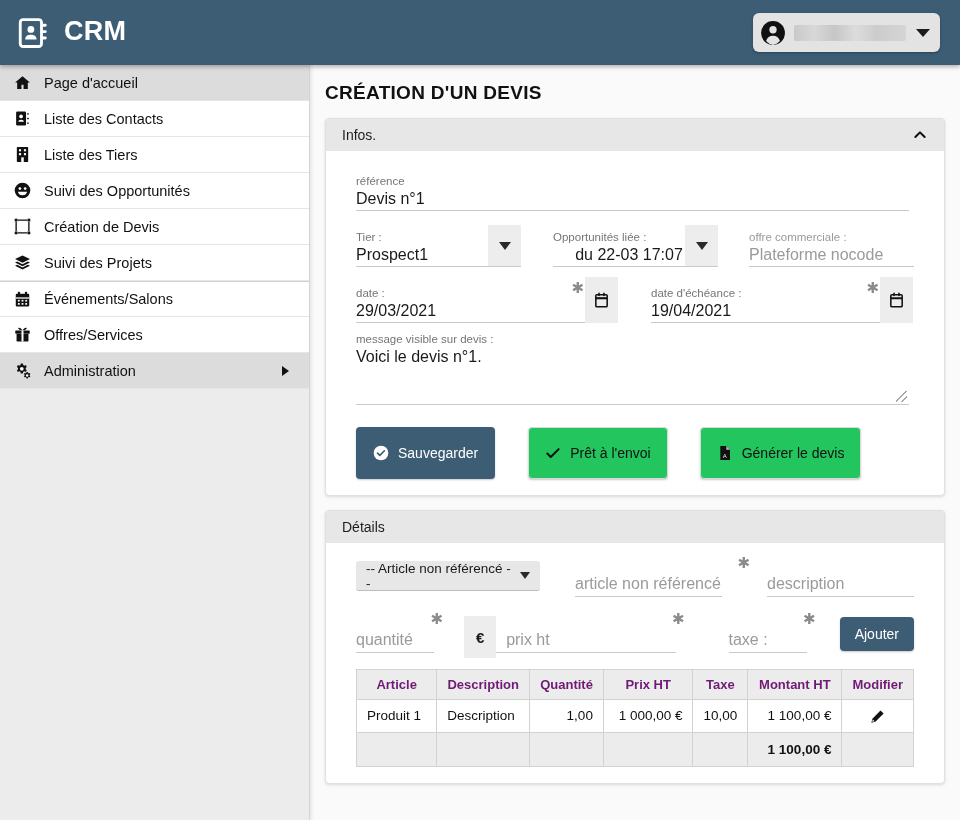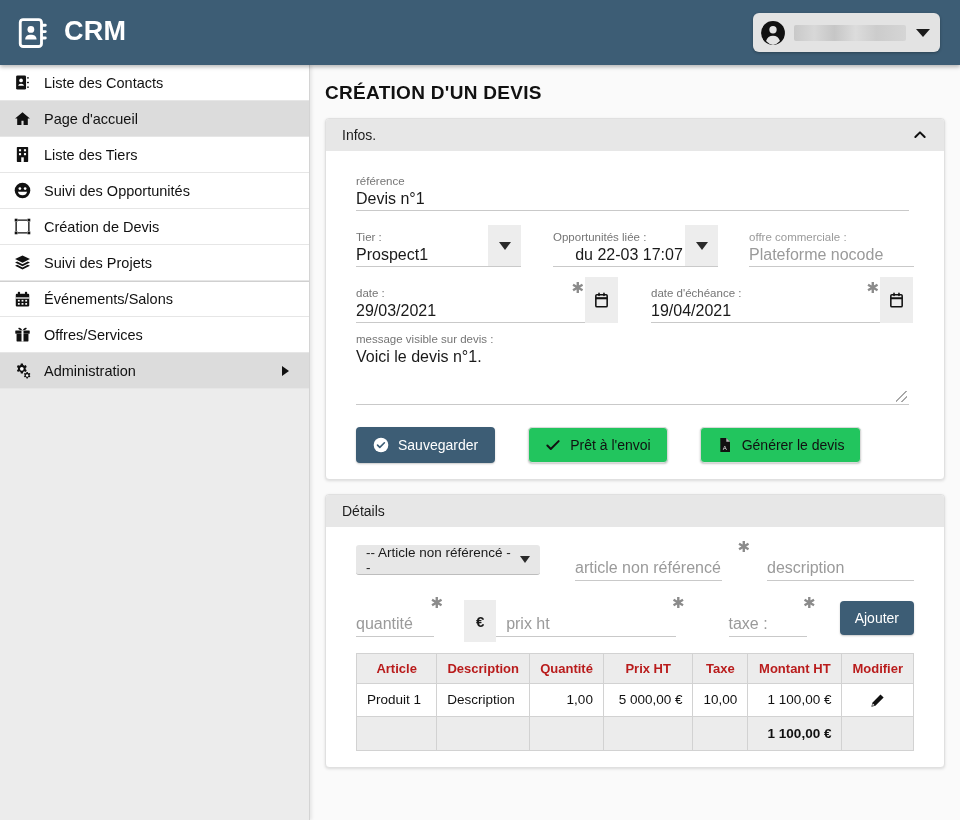--- a/index.html
+++ b/index.html
@@ -140,21 +140,21 @@
   .resize-grip {
     position: absolute; right: 2px; bottom: 2px; width: 11px; height: 11px;
     background:
       linear-gradient(135deg, transparent 0 42%, #a8a8a8 42% 52%, transparent 52% 70%, #a8a8a8 70% 80%, transparent 80%);
   }
 
   
   .btn-row { display: flex; margin-top: 22px; }
   .btn {
     display: inline-flex; align-items: center; gap: 9px;
-    height: 36px; padding: 0 16px;
+    height: 52px; padding: 0 16px;
     border-radius: 4px;
     font-size: 14px;
     box-shadow: 0 1px 2px rgba(0,0,0,.22);
     border: 1px solid transparent;
     white-space: nowrap;
   }
   .btn svg { width: 16px; height: 16px; display: block; }
   .btn-primary { background: #3d5d75; color: #fff; margin-right: 33px; }
   .btn-primary svg { color: #fff; }
   .btn-default { background: #22c55e; color: #111; border-color: #d9d9d9; margin-right: 32px; }
@@ -172,21 +172,21 @@
   .euro-prefix {
     position: absolute; left: 0; top: -1px; width: 32px; height: 42px;
     background: #ededed; display:flex; align-items:center; justify-content:center;
     font-size: 15px; font-weight: bold; color: #1a1a1a;
   }
 
   
   table.items { border-collapse: collapse; margin-top: 16px; }
   table.items th {
     background: #ececec; border: 1px solid #d2d2d2;
-    font-size: 13px; font-weight: bold; color: #b91c1c;
+    font-size: 13px; font-weight: bold; color: #701a75;
     padding: 7px 10px; text-align: center; white-space: nowrap;
   }
   table.items td {
     border: 1px solid #d2d2d2;
     font-size: 13.5px; color: #111;
     padding: 8px 10px; background: #fff;
     white-space: nowrap;
   }
   td.num { text-align: right; }
   td.center { text-align: center; }
@@ -219,41 +219,41 @@
       </svg>
     </span>
     <span class="user-name-bar"></span>
     <span class="chip-caret"></span>
   </div>
 </div>
 
 <div class="sidebar">
   <div class="nav-group">
 
+    <div class="nav-item active">
+      <span class="nav-ico">
+        <svg viewBox="0 0 24 24" fill="currentColor">
+            <path d="M12 3 1.5 12h3v9h6v-6h3v6h6v-9h3z"></path>
+          </svg>
+      </span>
+      <span class="nav-label">Page d'accueil</span>
+    </div>
+
     <div class="nav-item">
       <span class="nav-ico">
         <svg viewBox="0 0 24 24" fill="currentColor">
           <rect x="3" y="2" width="14" height="20" rx="2"></rect>
           <circle cx="10" cy="9" r="2.6" fill="#fff"></circle>
           <path d="M6 16.6c0-2 1.8-3 4-3s4 1 4 3z" fill="#fff"></path>
           <rect x="18.4" y="4.5" width="2.6" height="2" rx=".6"></rect>
           <rect x="18.4" y="11" width="2.6" height="2" rx=".6"></rect>
           <rect x="18.4" y="17.5" width="2.6" height="2" rx=".6"></rect>
         </svg>
       </span>
       <span class="nav-label">Liste des Contacts</span>
-    </div>
-
-    <div class="nav-item active">
-      <span class="nav-ico">
-        <svg viewBox="0 0 24 24" fill="currentColor">
-            <path d="M12 3 1.5 12h3v9h6v-6h3v6h6v-9h3z"></path>
-          </svg>
-      </span>
-      <span class="nav-label">Page d'accueil</span>
     </div>
 
     <div class="nav-item">
       <span class="nav-ico">
         <svg viewBox="0 0 24 24" fill="currentColor">
           <rect x="4" y="1.5" width="16" height="21" rx="1"></rect>
           <rect x="7" y="4.5" width="3" height="3" fill="#fff"></rect>
             <rect x="14" y="4.5" width="3" height="3" fill="#fff"></rect>
           <rect x="7" y="10" width="3" height="3" fill="#fff"></rect>
             <rect x="14" y="10" width="3" height="3" fill="#fff"></rect>
@@ -505,21 +505,21 @@
             <th style="width:52px;">Taxe</th>
             <th style="width:95px;">Montant HT</th>
             <th style="width:70px;text-align:center;">Modifier</th>
           </tr>
         </thead>
         <tbody>
           <tr>
             <td>Produit 1</td>
             <td>Description</td>
             <td class="num">1,00</td>
-            <td class="num">5 000,00 €</td>
+            <td class="num">1 000,00 €</td>
             <td class="num">10,00</td>
             <td class="num">1 100,00 €</td>
             <td class="center">
               <span class="pencil">
                 <svg viewBox="0 0 24 24" fill="currentColor">
                     <path d="M16.8 2.2 21.8 7.2 8.6 20.4 2.2 22l1.6-6.4z"></path>
                     <path d="M4.4 16.6 7.4 19.6l-3.9.9z" fill="#fff"></path>
                   </svg>
               </span>
             </td>

